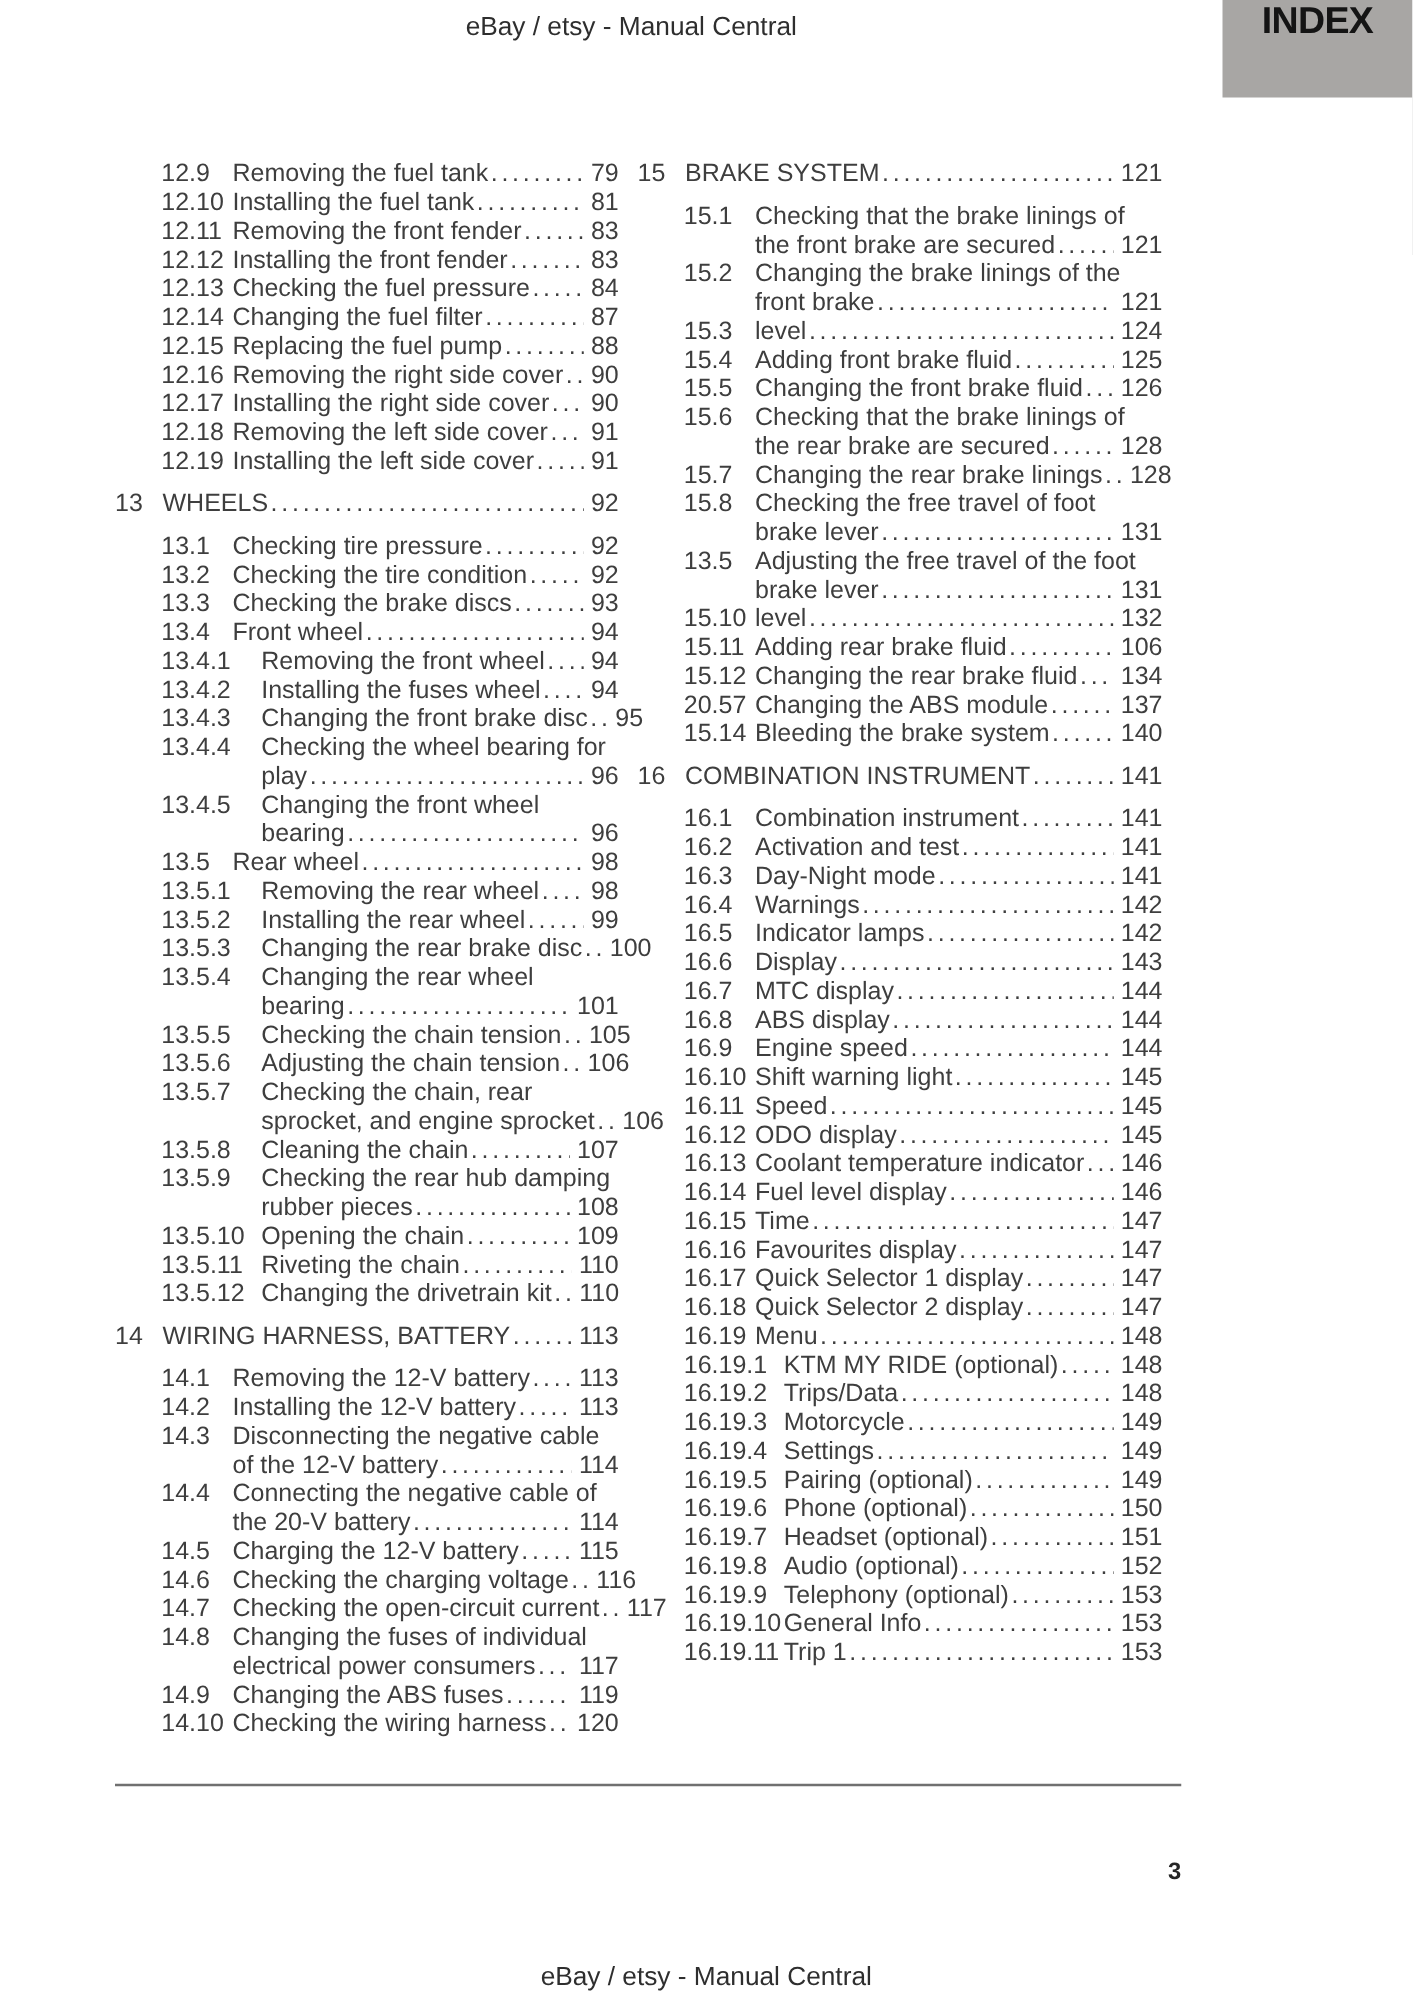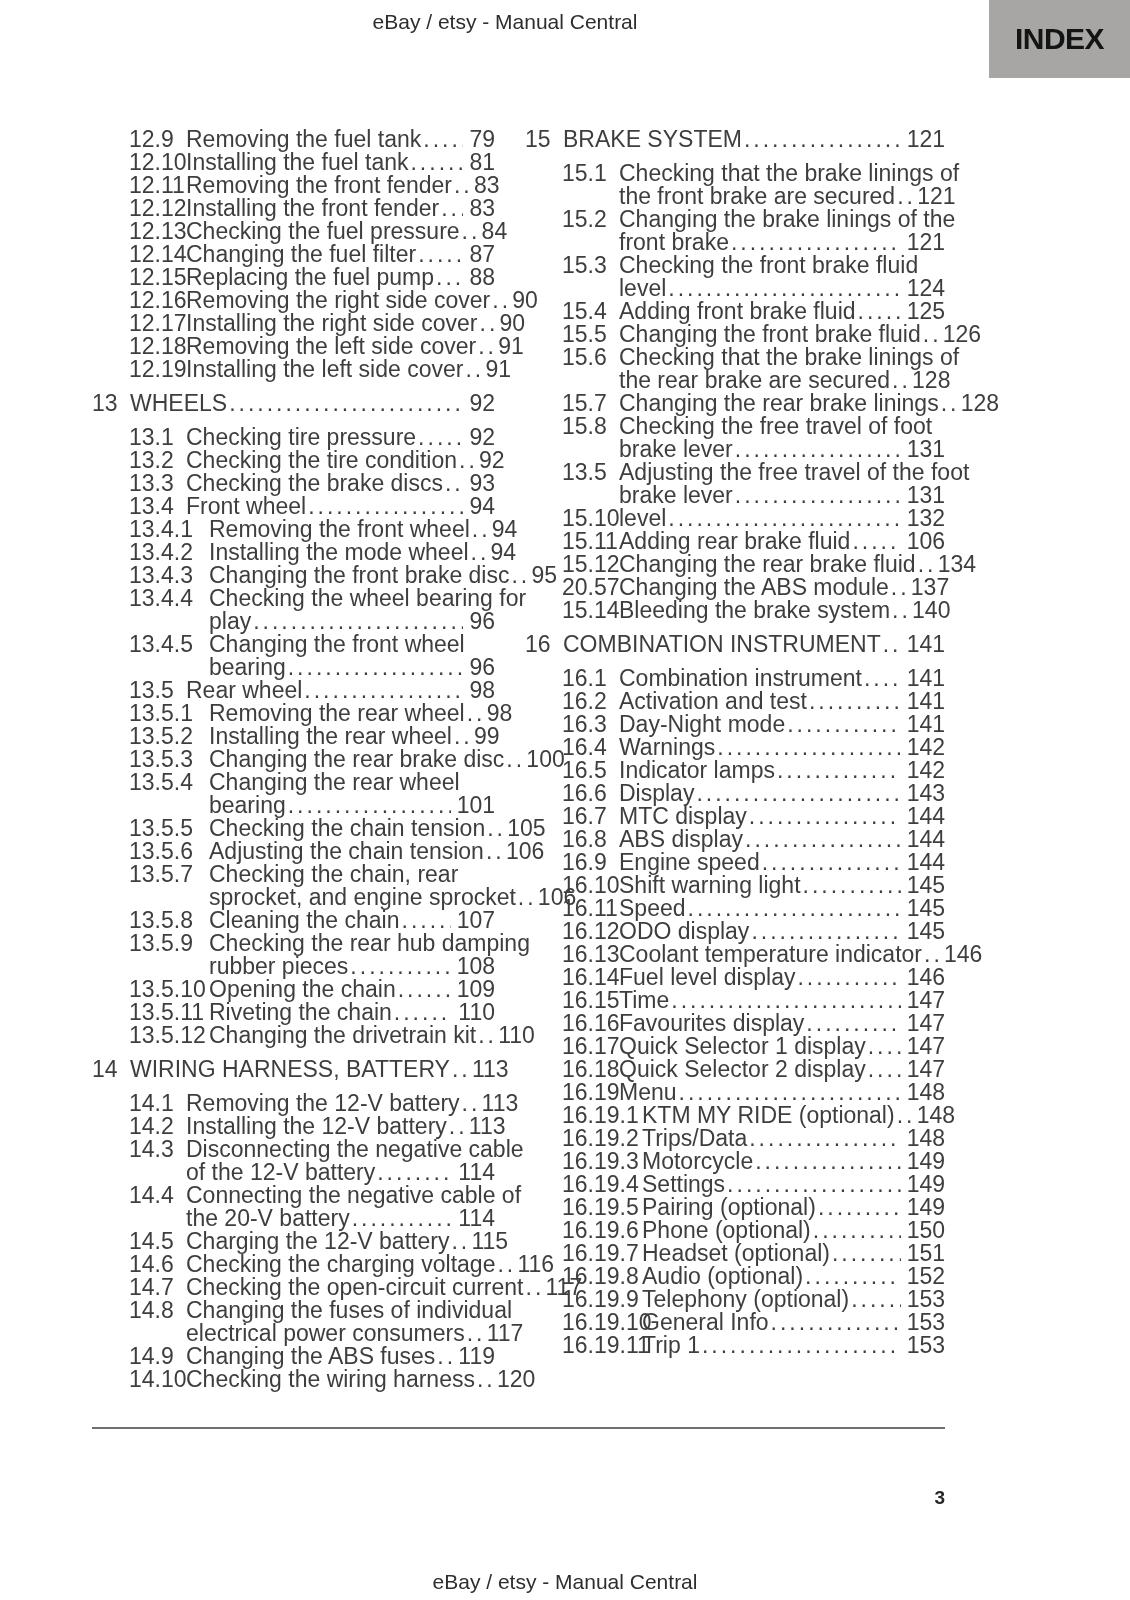--- a/index.html
+++ b/index.html
@@ -17,32 +17,32 @@
     background:var(--page-bg);
     font-family:"Liberation Sans",sans-serif;
     color:var(--text);
     overflow:hidden;
   }
   .header-title{
     position:absolute;top:10px;left:0;width:1010px;
     text-align:center;font-size:21px;color:#2e2e2e;
   }
   .index-tab{
-    position:absolute;top:0;right:0;width:141px;height:78px;
+    position:absolute;top:0;right:0;width:152px;height:78px;
     background:var(--index-bg);
-    display:flex;align-items:center;justify-content:center;
+    display:flex;justify-content:center;
   }
   .index-tab .index-label{
     font-size:30px;font-weight:700;letter-spacing:-0.5px;
     color:var(--index-text);
   }
   .toc{
     position:absolute;top:128px;left:92px;
-    display:flex;gap:30px;
-    font-size:23px;line-height:23px;
+    display:flex;gap:15px;
+    font-size:20px;line-height:23px;
   }
   .col-left{width:403px;}
   .col-right{width:420px;}
   .entry{display:flex;align-items:baseline;}
   .entry.lvl1{margin:11px 0;}
   .col > .entry:first-child{margin-top:0;}
   .entry.lvl1 .e-num{width:38px;}
   .entry.lvl2{padding-left:37px;}
   .entry.lvl2 .e-num{width:57px;}
   .entry.lvl3{padding-left:37px;}
@@ -250,21 +250,21 @@
               <span class="t-text">Removing the front wheel</span>
               <span class="dots">........................................................................................................................</span>
               <span class="e-page">94</span>
             </div>
           </span>
         </div>
         <div class="entry lvl3">
           <span class="e-num">13.4.2</span>
           <span class="e-body">
             <div class="t-last">
-              <span class="t-text">Installing the mode wheel</span>
+              <span class="t-text">Installing the fuses wheel</span>
               <span class="dots">........................................................................................................................</span>
               <span class="e-page">94</span>
             </div>
           </span>
         </div>
         <div class="entry lvl3">
           <span class="e-num">13.4.3</span>
           <span class="e-body">
             <div class="t-last">
               <span class="t-text">Changing the front brake disc</span>
@@ -571,21 +571,20 @@
             <div class="t-last">
               <span class="t-text">front brake</span>
               <span class="dots">........................................................................................................................</span>
               <span class="e-page">121</span>
             </div>
           </span>
         </div>
         <div class="entry lvl2">
           <span class="e-num">15.3</span>
           <span class="e-body">
-            <div class="t-line">Checking the front brake fluid</div>
             <div class="t-last">
               <span class="t-text">level</span>
               <span class="dots">........................................................................................................................</span>
               <span class="e-page">124</span>
             </div>
           </span>
         </div>
         <div class="entry lvl2">
           <span class="e-num">15.4</span>
           <span class="e-body">

